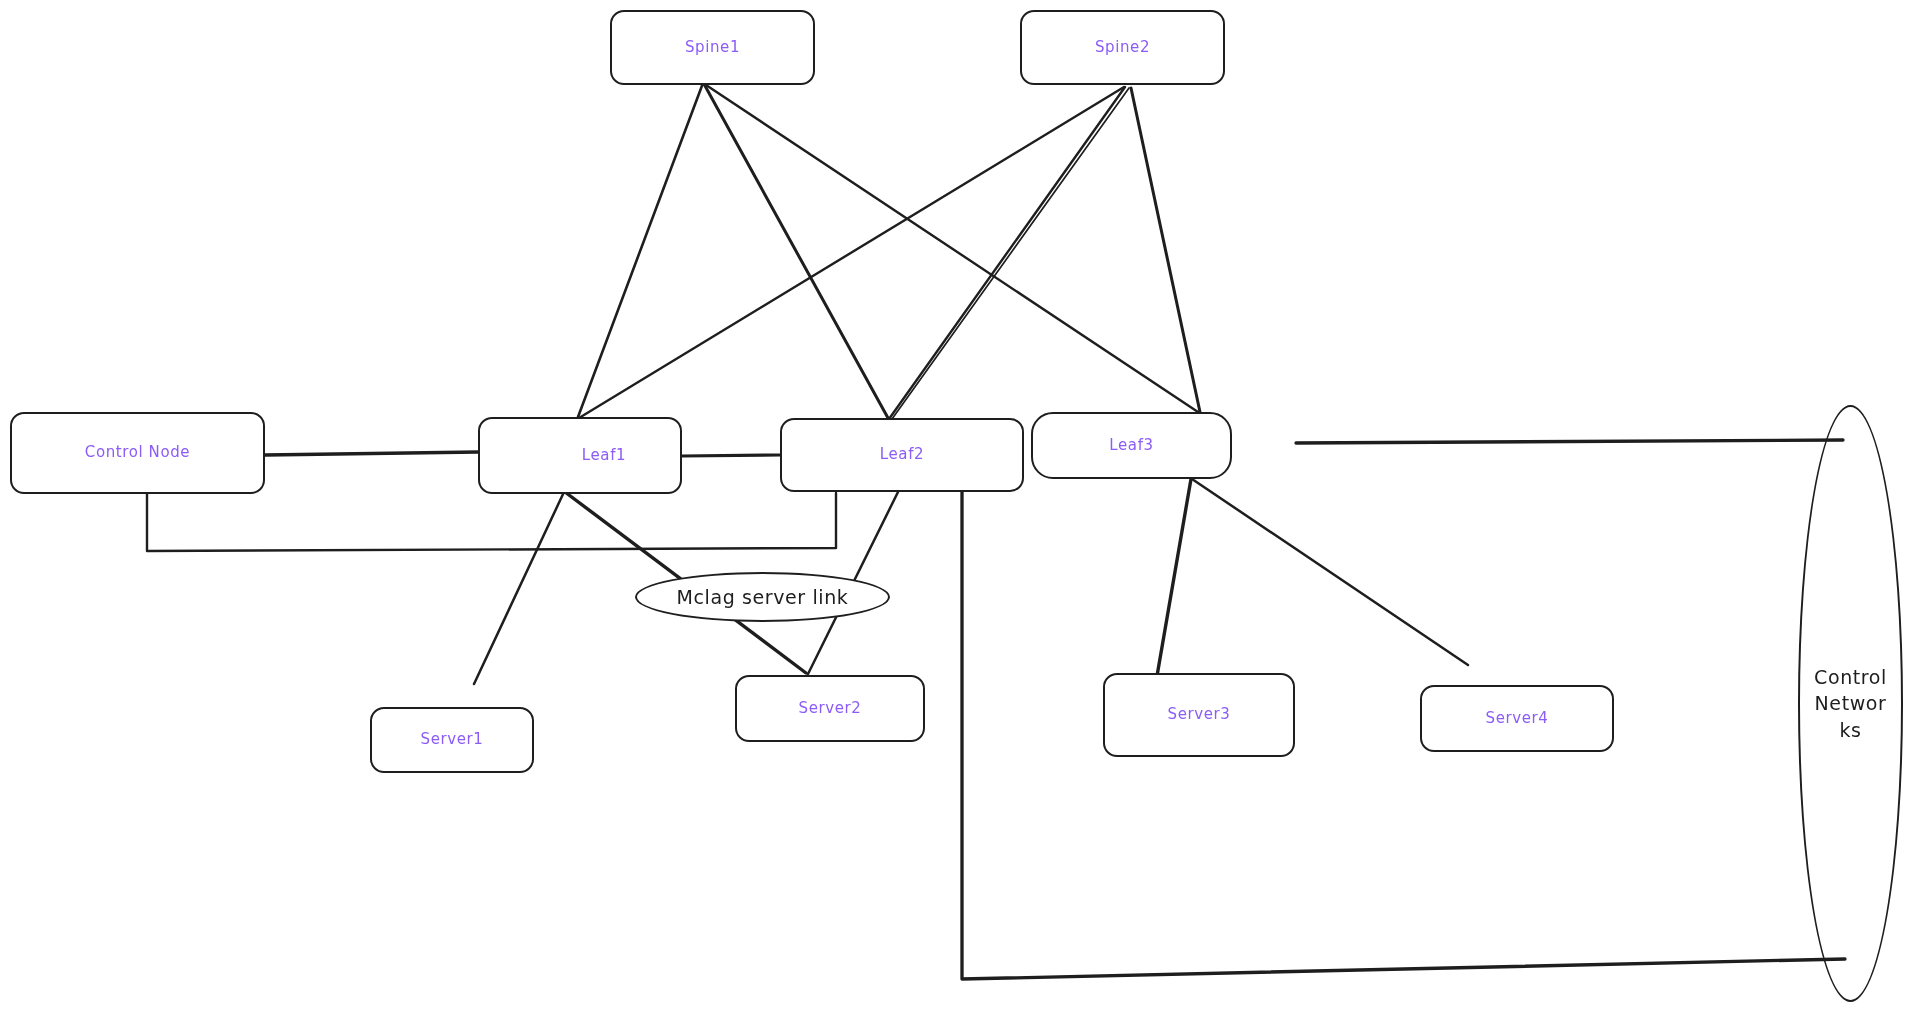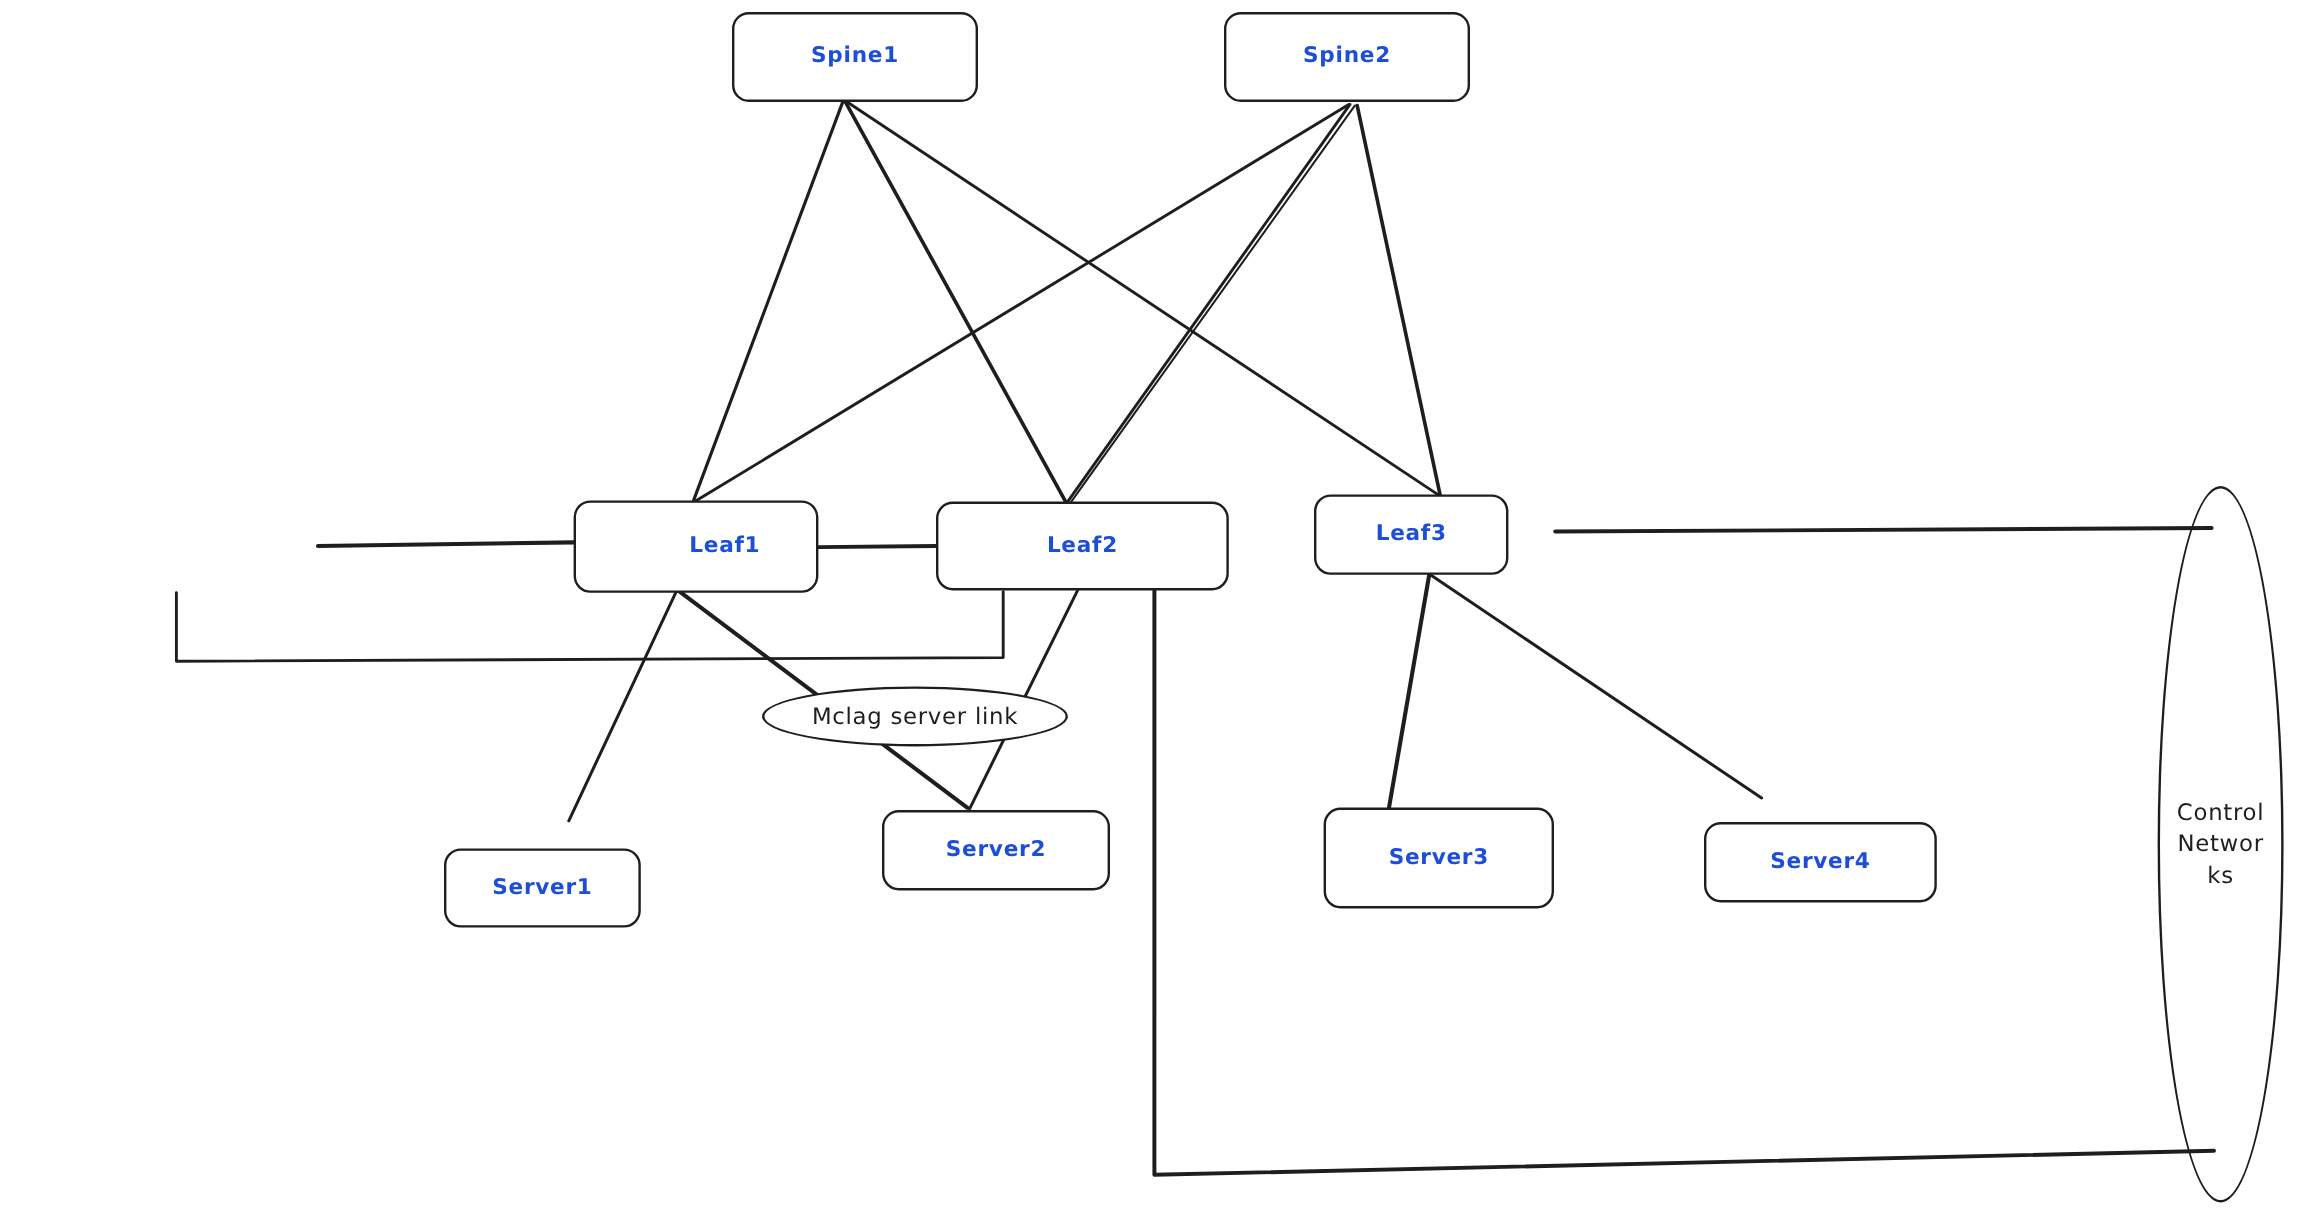--- a/index.html
+++ b/index.html
@@ -27,26 +27,25 @@
   .node {
     position: absolute;
     box-sizing: border-box;
     border: 2.2px solid #1e1e1e;
     border-radius: 14px;
     background: #ffffff;
     display: flex;
     align-items: center;
     justify-content: center;
     text-align: center;
-    color: #1d4ed8;
+    color: #8b5cf6;
     font-family: "DejaVu Sans", sans-serif;
-    font-size: 18px;
+    font-size: 15px;
     letter-spacing: 0.6px;
     z-index: 3;
-    font-weight: bold;
   }
   .node span { display: block; line-height: 1.15; }
   .ellipse-node {
     position: absolute;
     box-sizing: border-box;
     border: 2.4px solid #1e1e1e;
     border-radius: 50%;
     background: transparent;
     display: flex;
     align-items: center;
@@ -106,30 +105,33 @@
   </svg>
 
   <div class="node" style="left:610px; top:10px; width:205px; height:75px;">
     <span>Spine1</span>
   </div>
 
   <div class="node" style="left:1020px; top:10px; width:205px; height:75px;">
     <span>Spine2</span>
   </div>
 
+  <div class="node" style="left:10px; top:412px; width:255px; height:82px;">
+    <span>Control Node</span>
+  </div>
 
   <div class="node" style="left:478px; top:417px; width:204px; height:77px;padding-left:48px;">
     <span>Leaf1</span>
   </div>
 
   <div class="node" style="left:780px; top:418px; width:244px; height:74px;">
     <span>Leaf2</span>
   </div>
 
-  <div class="node" style="left:1095px; top:412px; width:162px; height:67px;">
+  <div class="node" style="left:1031px; top:412px; width:201px; height:67px;border-radius:22px;">
     <span>Leaf3</span>
   </div>
 
   <div class="node" style="left:370px; top:682px; width:164px; height:66px;margin-top:25px;">
     <span>Server1</span>
   </div>
 
   <div class="node" style="left:735px; top:675px; width:190px; height:67px;">
     <span>Server2</span>
   </div>

